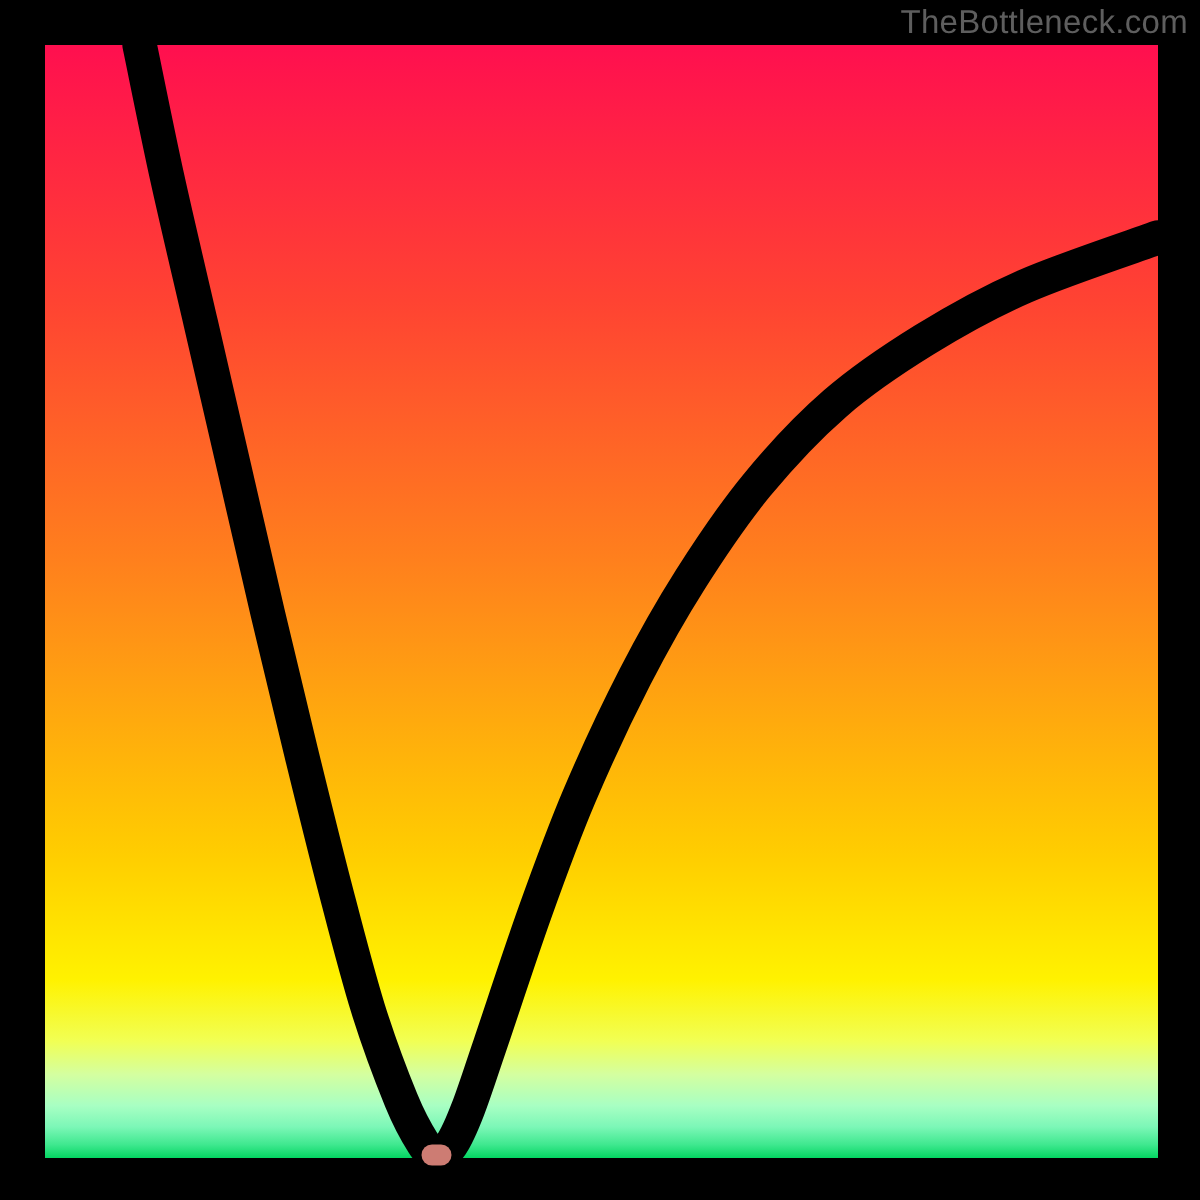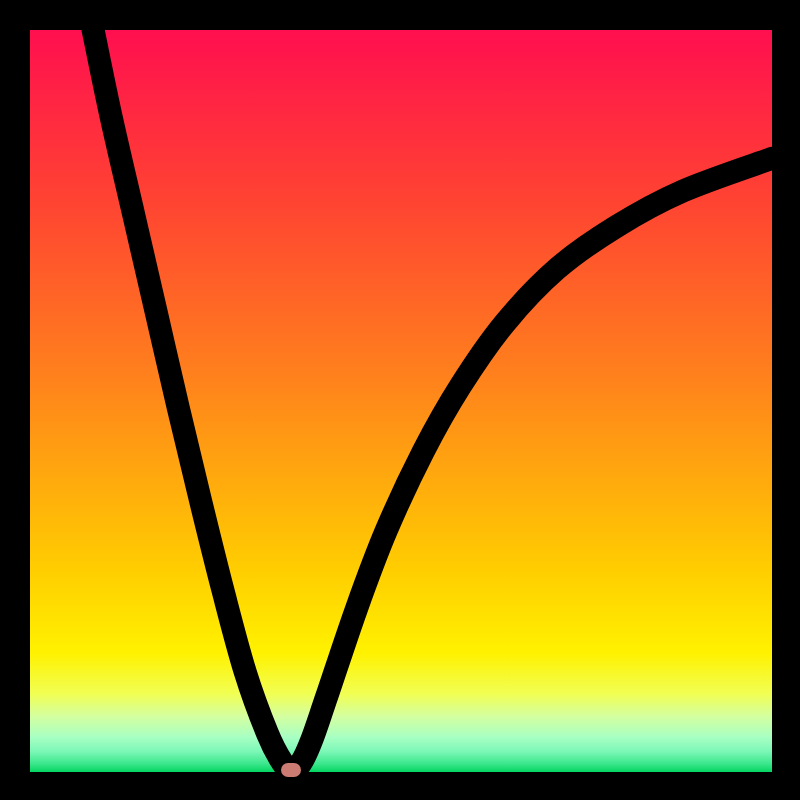--- a/index.html
+++ b/index.html
@@ -76,20 +76,21 @@
     border-radius: 8px;
     background: var(--marker);
     transform: translate(-50%, -50%);
     pointer-events: none;
   }
 </style>
 </head>
 <body>
 
 <div class="frame">
+  <div class="watermark">TheBottleneck.com</div>
 
   <div class="plot">
     <div class="gradient" style="--c0:#ff0f4f;--c1:#ff4332;--c2:#ff7f1d;--c3:#ffce00;--c4:#fff200;--c5:#f1ff54;--c6:#d4ffa0;--c7:#a8ffc3;--c8:#7cf7b7;--c9:#3fe88f;--c10:#04d662;--marker:#cd7c73"></div>
 
     <svg class="curve" viewBox="0 0 100 100" preserveAspectRatio="none">
       <path d="M 8.50 0.00 C 8.92 2.00, 10.08 7.83, 11.00 12.00 C 11.92 16.17, 13.00 20.67, 14.00 25.00 C 15.00 29.33, 16.00 33.67, 17.00 38.00 C 18.00 42.33, 19.00 46.75, 20.00 51.00 C 21.00 55.25, 22.00 59.42, 23.00 63.50 C 24.00 67.58, 25.00 71.67, 26.00 75.50 C 27.00 79.33, 28.00 83.28, 29.00 86.50 C 30.00 89.72, 31.17 92.77, 32.00 94.80 C 32.83 96.83, 33.47 97.88, 34.00 98.70 C 34.53 99.52, 34.78 99.68, 35.20 99.70 C 35.62 99.72, 36.03 99.48, 36.50 98.80 C 36.97 98.12, 37.42 97.10, 38.00 95.60 C 38.58 94.10, 39.00 92.73, 40.00 89.80 C 41.00 86.87, 42.67 81.72, 44.00 78.00 C 45.33 74.28, 46.50 71.03, 48.00 67.50 C 49.50 63.97, 51.33 60.05, 53.00 56.80 C 54.67 53.55, 56.17 50.88, 58.00 48.00 C 59.83 45.12, 61.83 42.13, 64.00 39.50 C 66.17 36.87, 68.50 34.37, 71.00 32.20 C 73.50 30.03, 76.17 28.25, 79.00 26.50 C 81.83 24.75, 84.50 23.23, 88.00 21.70 C 91.50 20.17, 98.00 18.03, 100.00 17.30" stroke="#000000"></path>
     </svg>
 
     <div class="marker" style="--marker:#cd7c73; left:35.2%; top:99.7%"></div>
   </div>

